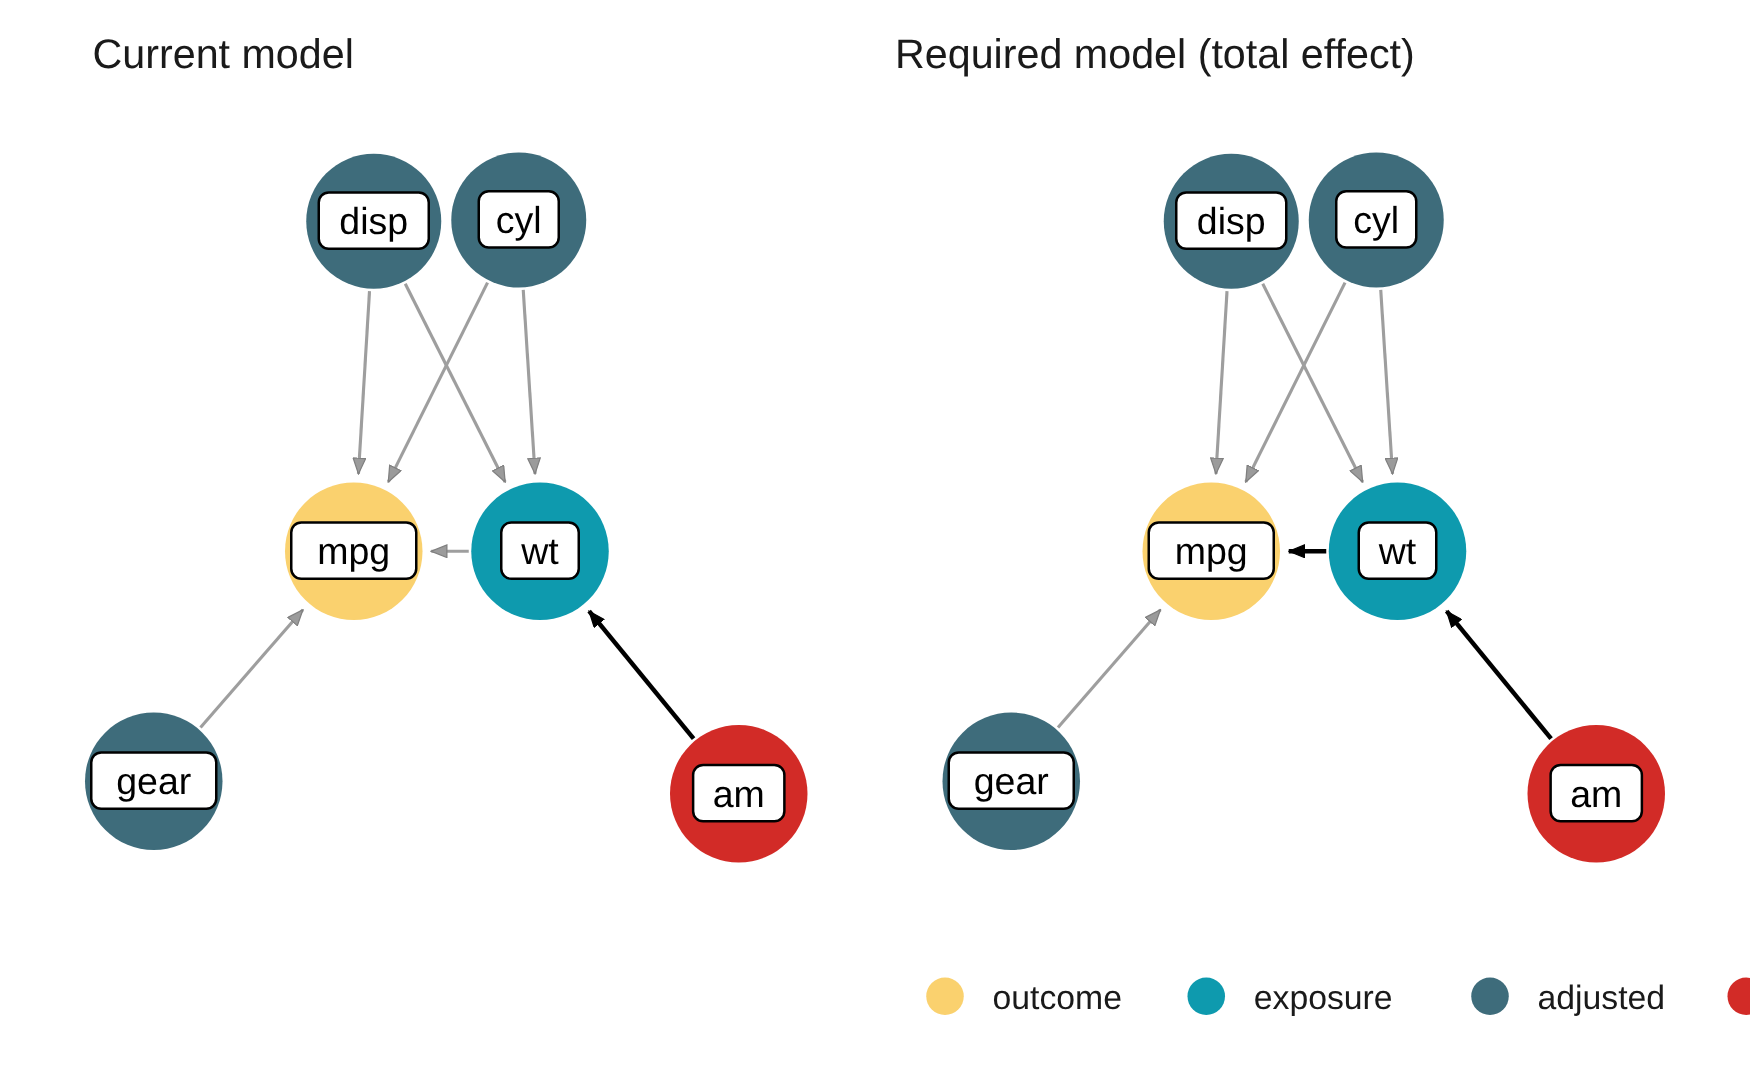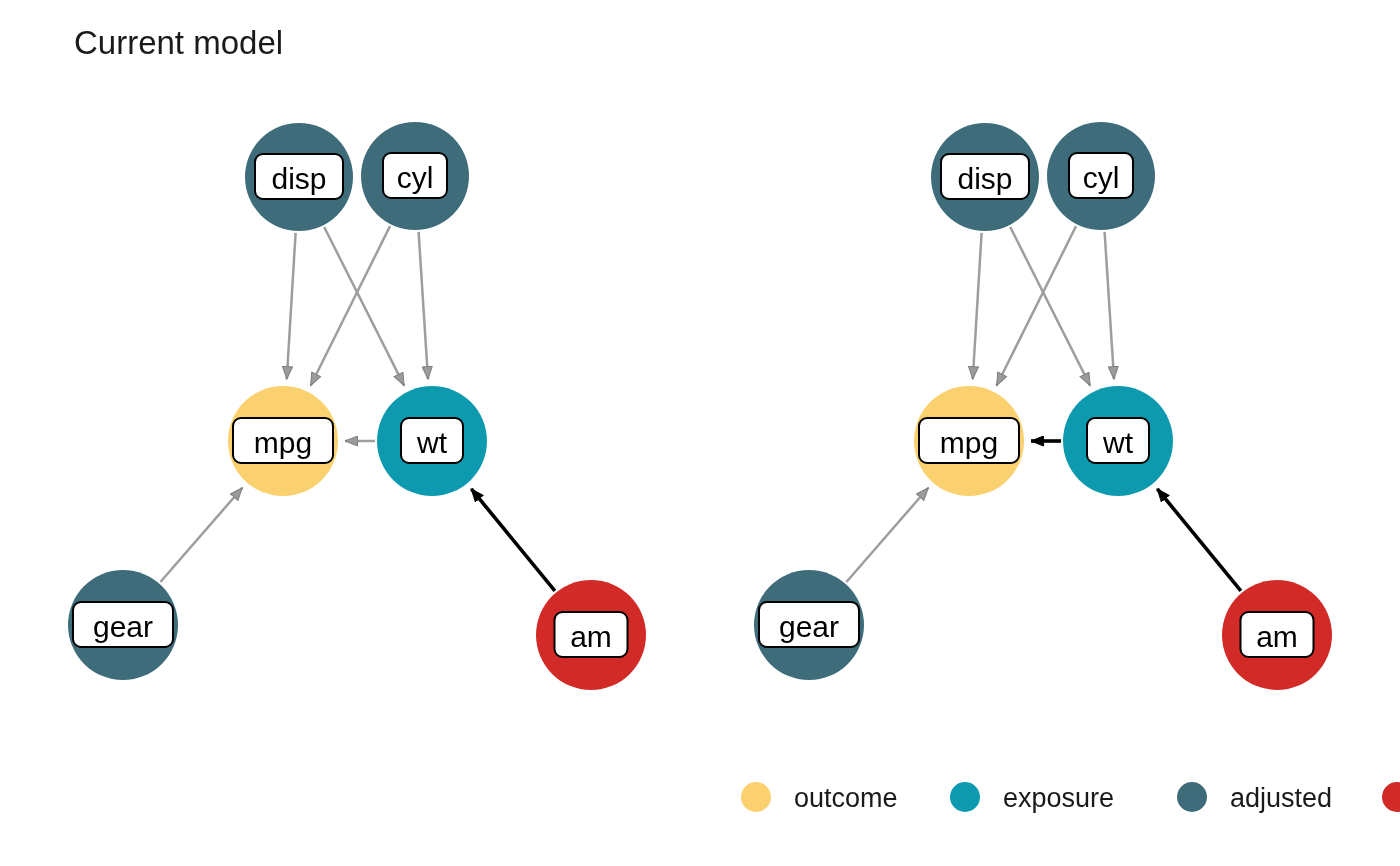--- a/index.html
+++ b/index.html
@@ -8,20 +8,21 @@
   .panel-title{position:absolute;top:24px;font-size:33px;line-height:38px;color:#1a1a1a;white-space:nowrap;}
   #title-left{left:33px;margin-left:41px;}
   #title-right{left:716px;}
   #dag-svg{position:absolute;left:0;top:0;}
 </style>
 </head>
 <body>
 
 <div class="canvas">
   <div class="panel-title" id="title-left">Current model</div>
+  <div class="panel-title" id="title-right">Required model (total effect)</div>
   <svg id="dag-svg" width="1400" height="866">
       <defs>
         <marker id="arrow-gray" viewBox="0 0 14 11" refX="13" refY="5.5" markerWidth="14" markerHeight="11" orient="auto" markerUnits="userSpaceOnUse">
           <path d="M0.5,0.5 L13,5.5 L0.5,10.5 Z" fill="#9b9b9b" stroke="#7f7f7f" stroke-width="1"></path>
         </marker>
         <marker id="arrow-black" viewBox="0 0 14 11" refX="13" refY="5.5" markerWidth="14" markerHeight="11" orient="auto" markerUnits="userSpaceOnUse">
           <path d="M0.5,0.5 L13,5.5 L0.5,10.5 Z" fill="#000000" stroke="#000000" stroke-width="1"></path>
         </marker>
       </defs>
       <g>

